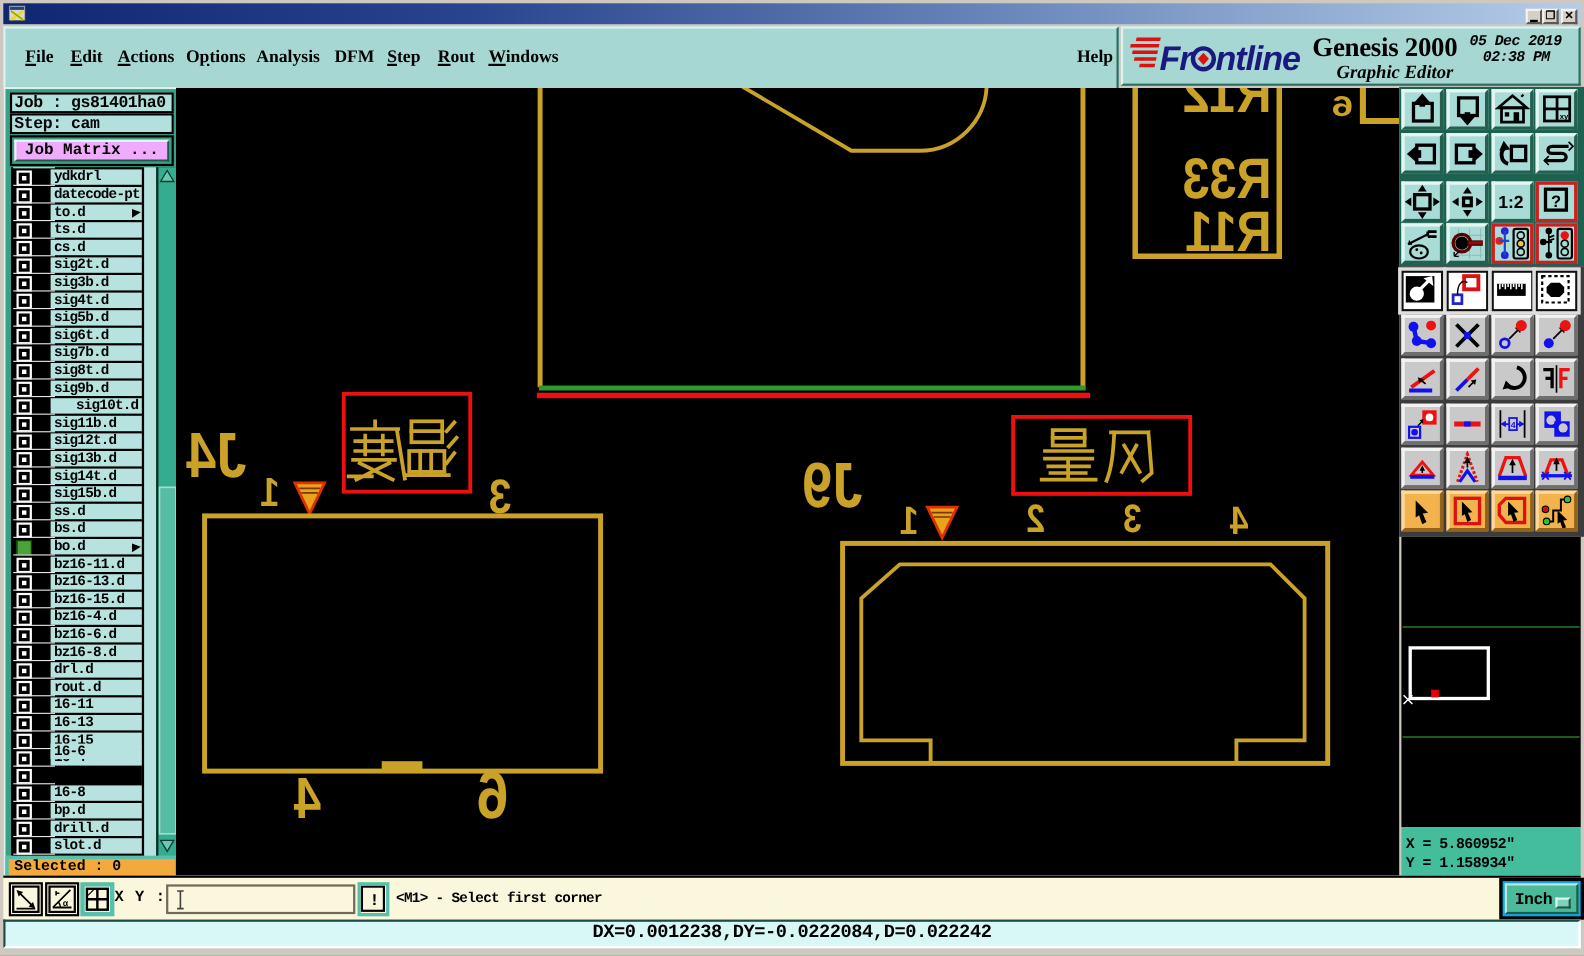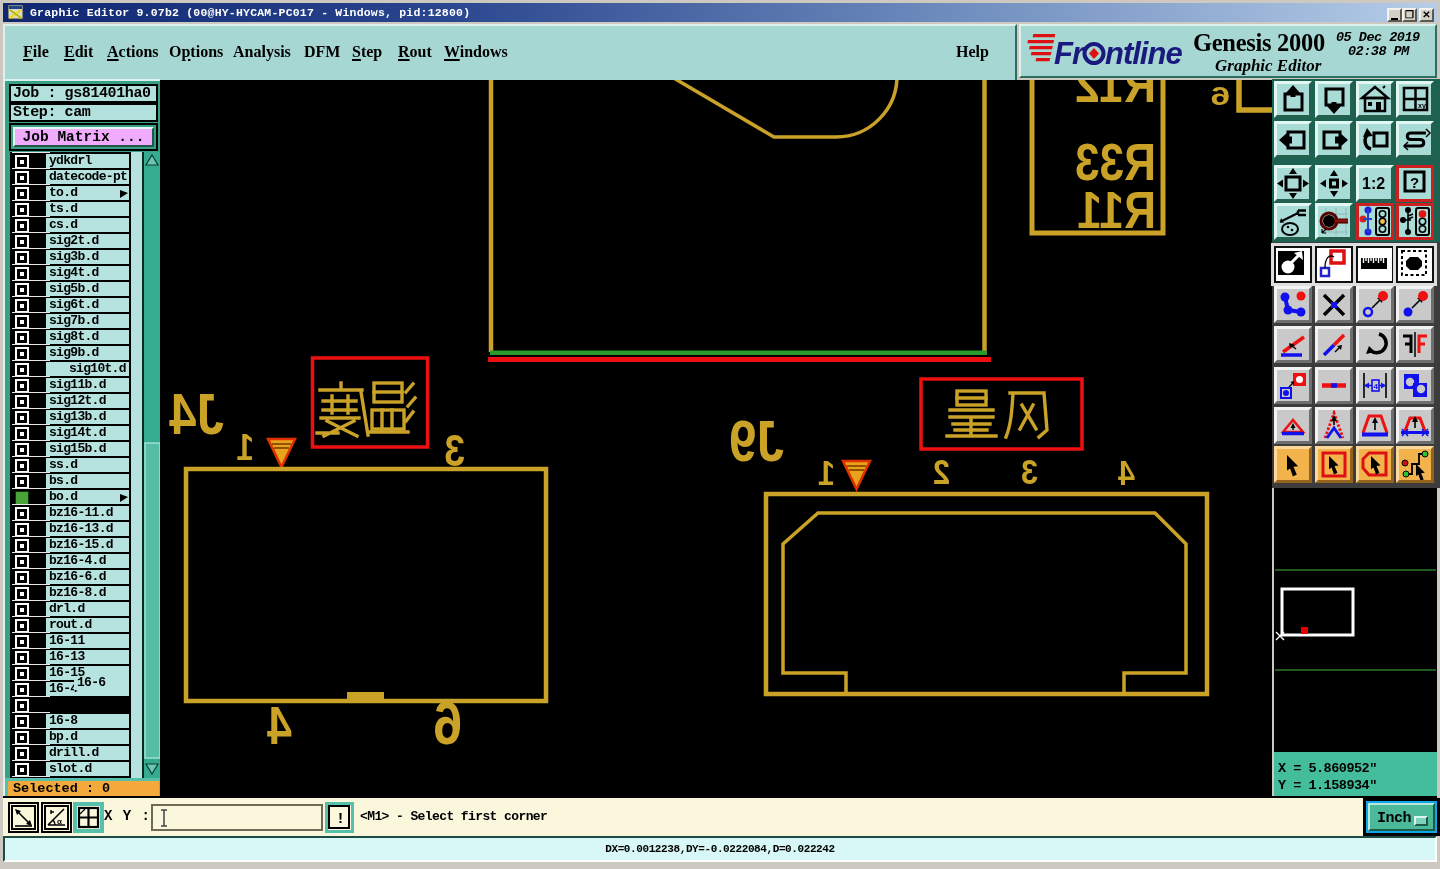--- a/index.html
+++ b/index.html
@@ -67,51 +67,50 @@
   border:2px solid #6e6a58; }
 #msgtext { left:357px; top:11px; font-size:13px; letter-spacing:-0.6px; }
 #inchbtn { left:1360px; top:0px; width:77px; height:38px; border:3px solid #000; background:#0ea5e9; }
 #inchbtn-i { position:absolute; left:2px; top:2px; width:67px; height:28px; background:#4cba9a;
   border-top:2px solid #bce8dc; border-left:2px solid #bce8dc;
   border-right:2px solid #1a5c48; border-bottom:2px solid #1a5c48;
   font-size:15px; color:#000; padding:5px 0 0 7px; font-weight:bold; font-family:"Liberation Mono",monospace; letter-spacing:-0.5px;}
 #statusbar { left:3px; top:836px; width:1434px; height:26px; background:#d7f8f6;
   border-top:2px solid #1c4c44; border-left:2px solid #1c4c44;
   border-right:2px solid #ffffff; border-bottom:2px solid #ffffff;
-  text-align:center; font-size:11px; letter-spacing:-0.4px; line-height:22px; font-weight:bold; font-family:"Liberation Mono",monospace;}
+  text-align:center; font-size:17px; letter-spacing:-0.4px; line-height:22px; font-weight:bold; font-family:"Liberation Mono",monospace;}
 </style>
 </head>
 <body>
 
 <div id="titlebar" class="abs">
   <svg class="abs" style="left:5px;top:2px" width="16" height="16" viewBox="0 0 16 16">
     <rect x="0" y="0" width="15" height="14" fill="#d8d8d0" stroke="#333" stroke-width="1"></rect>
     <rect x="1" y="1" width="13" height="3" fill="#204488"></rect>
     <path d="M2 5 L13 13 M13 5 L2 13" stroke="#e8d820" stroke-width="2.4"></path>
     <path d="M2 5 L13 13" stroke="#7a9a20" stroke-width="1"></path>
   </svg>
-  <div id="title-text" class="abs" style="font-size:11.5px;">Graphic Editor 9.07b2 (00@HY-HYCAM-PC017 - Windows, pid:12800)</div>
   <div class="wbtn abs" style="left:1384px;">
       <span style="position:absolute;left:2px;top:8px;width:7px;height:2px;background:#000;"></span>
     </div>
   <div class="wbtn abs" style="left:1399px;">❐</div>
   <div class="wbtn abs" style="left:1416px;">✕</div>
 </div>
 
 <div id="menubar" class="abs bevel-teal">
   <span class="mi" style="left:18px;"><u>F</u>ile</span>
   <span class="mi" style="left:59px;"><u>E</u>dit</span>
   <span class="mi" style="left:102px;"><u>A</u>ctions</span>
   <span class="mi" style="left:164px;text-align:right;">O<u>p</u>tions</span>
   <span class="mi" style="left:228px;">Analysis</span>
   <span class="mi" style="left:299px;">DFM</span>
   <span class="mi" style="left:347px;"><u>S</u>tep</span>
   <span class="mi" style="left:393px;"><u>R</u>out</span>
   <span class="mi" style="left:439px;"><u>W</u>indows</span>
-  <span class="mi" style="left:951px;">Help</span>
+  <span class="mi" style="left:974px;">Help</span>
 </div>
 
 <div id="flpanel" class="abs bevel-teal">
 <svg width="418" height="50" viewBox="0 0 418 50" style="position:absolute;left:0;top:0">
 
   <g fill="#dd1111" transform="skewX(-12)">
     <rect x="14" y="8" width="22" height="3.2"></rect>
     <rect x="10" y="14" width="26" height="3.2"></rect>
     <rect x="13" y="20" width="23" height="3.2"></rect>
     <rect x="16" y="26" width="20" height="3.2"></rect>
@@ -302,21 +301,21 @@
       <div class="llab" style="top:514px;">16-15</div>
 <div class="lrow-sep" style="top:528px;"></div>
       <span class="cbox" style="top:531px;">
         <span class="cbox-i"></span>
       </span>
       <div class="llab" style="top:530px;">16-4</div>
 <div class="lrow-sep" style="top:544px;"></div>
       <span class="cbox" style="top:547px;">
         <span class="cbox-i"></span>
       </span>
-      <div class="llab" style="top:524px;margin-left:28px;">16-6</div>
+      <div class="llab" style="top:524px;">16-6</div>
 <div class="lrow-sep" style="top:560px;"></div>
       <span class="cbox" style="top:563px;">
         <span class="cbox-i"></span>
       </span>
       <div class="llab" style="top:562px;">16-8</div>
 <div class="lrow-sep" style="top:576px;"></div>
       <span class="cbox" style="top:579px;">
         <span class="cbox-i"></span>
       </span>
       <div class="llab" style="top:578px;">bp.d</div>

